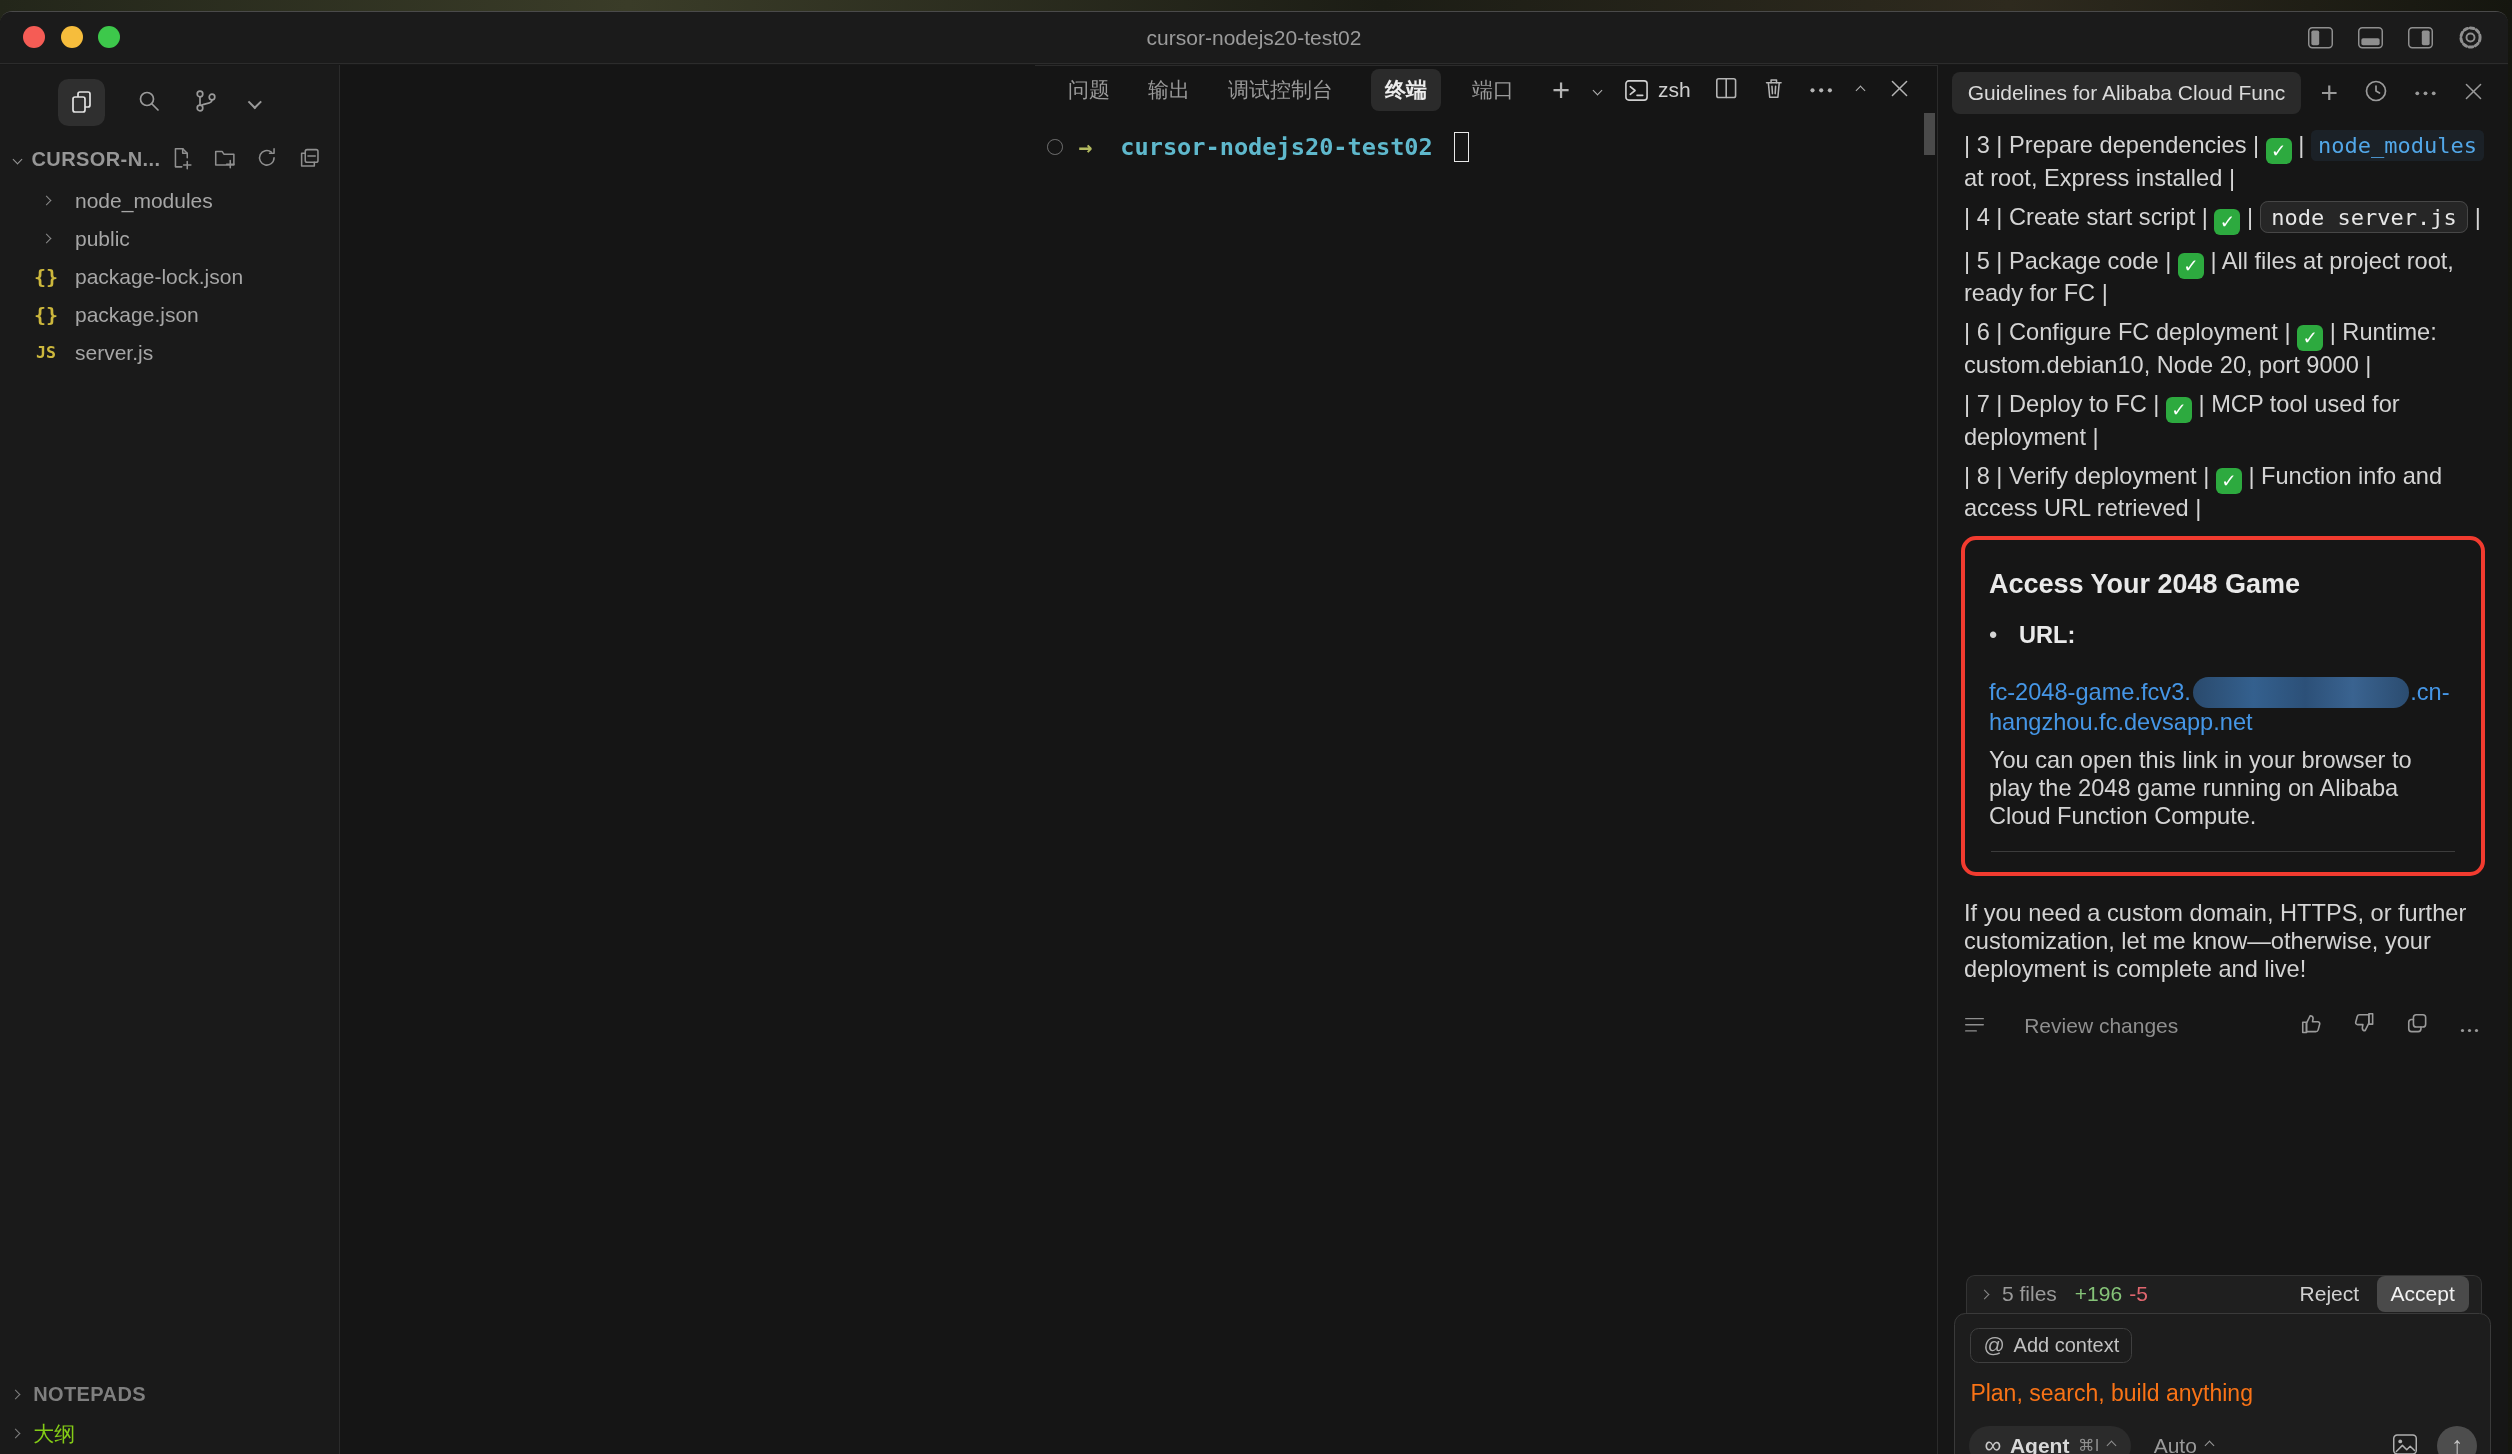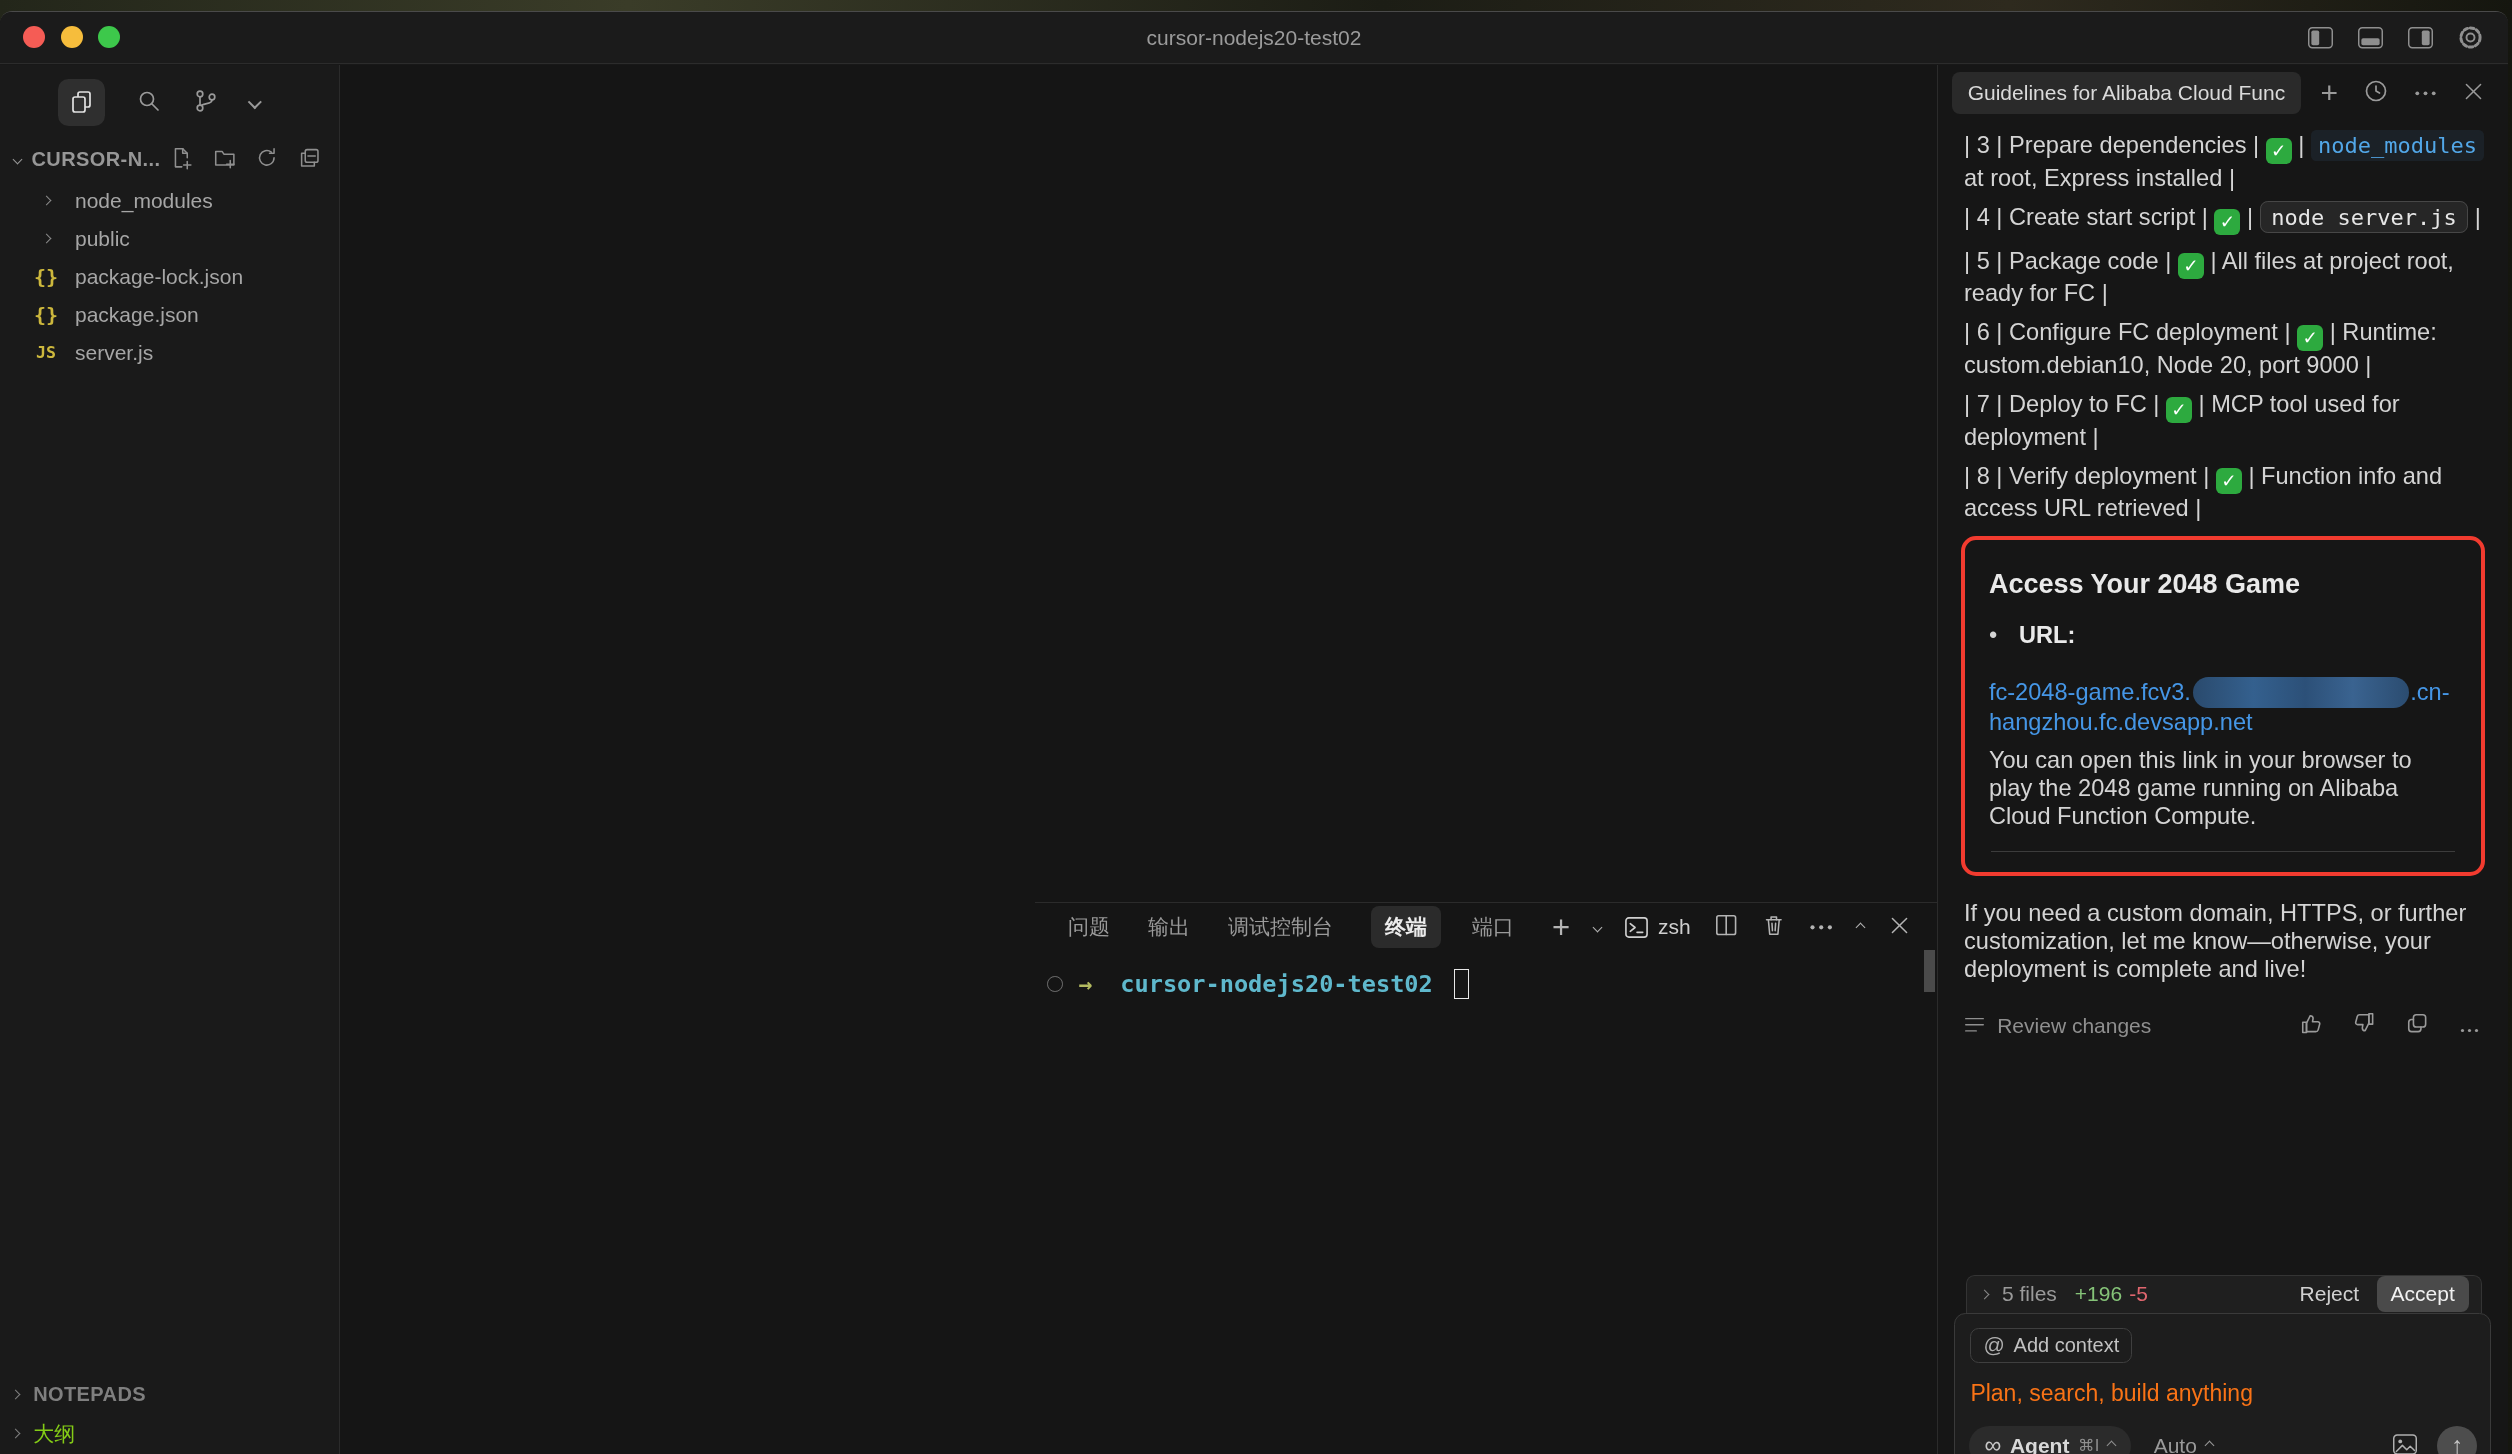--- a/index.html
+++ b/index.html
@@ -19,21 +19,21 @@
   .lights{ position:absolute; left:23px; top:50%; transform:translateY(-50%); display:flex; gap:15.7px;}
   .light{ width:22px; height:22px; border-radius:50%;}
   .light.red{ background:#f55c55;} .light.yellow{ background:#f6bd3c;} .light.green{ background:#3dc84b;}
   .win-title{ position:absolute; left:0; right:0; top:0; height:52px; display:flex; align-items:center; justify-content:center;
     color:#9b9b9b; font-size:21px;}
   .tb-icons{ position:absolute; right:24.4px; top:0; height:52px; display:flex; align-items:center; gap:23px; color:#8f8f8f;}
   .tb-icons svg{ display:block;}
   
   .main{ position:absolute; top:53px; left:0; right:0; bottom:0; display:flex;}
   .sidebar{ position:relative; width:340px; background:#1a1a1a; border-right:0.9px solid #2b2b2b; flex:none;}
-  .center{ position:relative; flex:1; background:#151515; display:flex; flex-direction:column;align-items:flex-end;}
+  .center{ position:relative; flex:1; background:#151515; display:flex; flex-direction:row;}
   .chat{ position:relative; width:571px; flex:none; background:#161616; border-left:0.9px solid #2b2b2b; overflow:hidden;}
   
   .activity{ display:flex; align-items:center; gap:31px; padding:14px 0 12.2px 58px; color:#9a9a9a;}
   .act-pill{ width:47px; height:47px; border-radius:10.5px; background:#2f2f2f; display:flex; align-items:center; justify-content:center; color:#e2e2e2;}
   .chev{ display:inline-block; width:9.6px; height:9.6px; border-right:2.2px solid currentColor; border-bottom:2.2px solid currentColor;}
   .chev.down{ transform:rotate(45deg);} .chev.right{ transform:rotate(-45deg);} .chev.up{ transform:rotate(-135deg);}
   .chev.sm{ width:7px; height:7px; border-width:1.7px;}
   .exp-header{ display:flex; align-items:center; padding:8.7px 17.5px 7px 14px; color:#979797;}
   .exp-header .title{ font-weight:bold; font-size:20px; letter-spacing:0.4px; margin-left:10.5px;}
   .exp-actions{ margin-left:auto; display:flex; gap:19px; color:#8f8f8f;}
@@ -78,21 +78,21 @@
   .redbox h2{ font-size:27px; font-weight:bold; color:#e9e9e9; margin:10.5px 0 23px;}
   .bullet-row{ margin-bottom:28px;}
   .bullet-row .dot{ display:inline-block; width:30px; color:#d4d4d4;}
   .bullet-row strong{ color:#e9e9e9;}
   .linkp{ color:#4596e6; margin:3.5px 0 10.5px;}
   .link-line{ display:block;}
   .redaction{ display:inline-block; width:216px; height:31px; border-radius:15.7px; vertical-align:-7.9px; margin:0 1.7px;
     background:linear-gradient(90deg,#2a4a6d,#34608e 28%,#2c5078 52%,#3a6390 74%,#2b4c70);}
   .hr{ border-top:0.9px solid #3c3c3c; margin:21px 3.5px 12.2px 1.7px;}
   .closing{ margin-top:23px;}
-  .review-row{ display:flex; align-items:center; margin-top:28px; color:#8f8f8f;}
+  .review-row{ display:flex; align-items:center; margin-top:28px; color:#8f8f8f;gap:27px;}
   .review-row .lbl{ font-size:21px; margin-left:12.2px;}
   .review-icons{ margin-left:auto; display:flex; align-items:center; gap:29px; color:#9a9a9a; padding-right:5.2px;}
   
   .files-bar{ position:absolute; left:28px; right:26px; bottom:142px; height:38px; background:#1f1f1f;
     border:0.9px solid #343434; border-bottom:none; border-radius:8.7px 8.7px 0 0; display:flex; align-items:center; padding:0 12.2px 0 14px;}
   .files-bar .chev{ color:#8a8a8a; margin-right:14px;}
   .files-bar .files{ color:#9a9a9a; font-size:21px;}
   .files-bar .added{ color:#85c378; font-size:21px; margin-left:18px;}
   .files-bar .removed{ color:#e0666e; font-size:21px; margin-left:7px;}
   .files-bar .spacer{ flex:1;}

